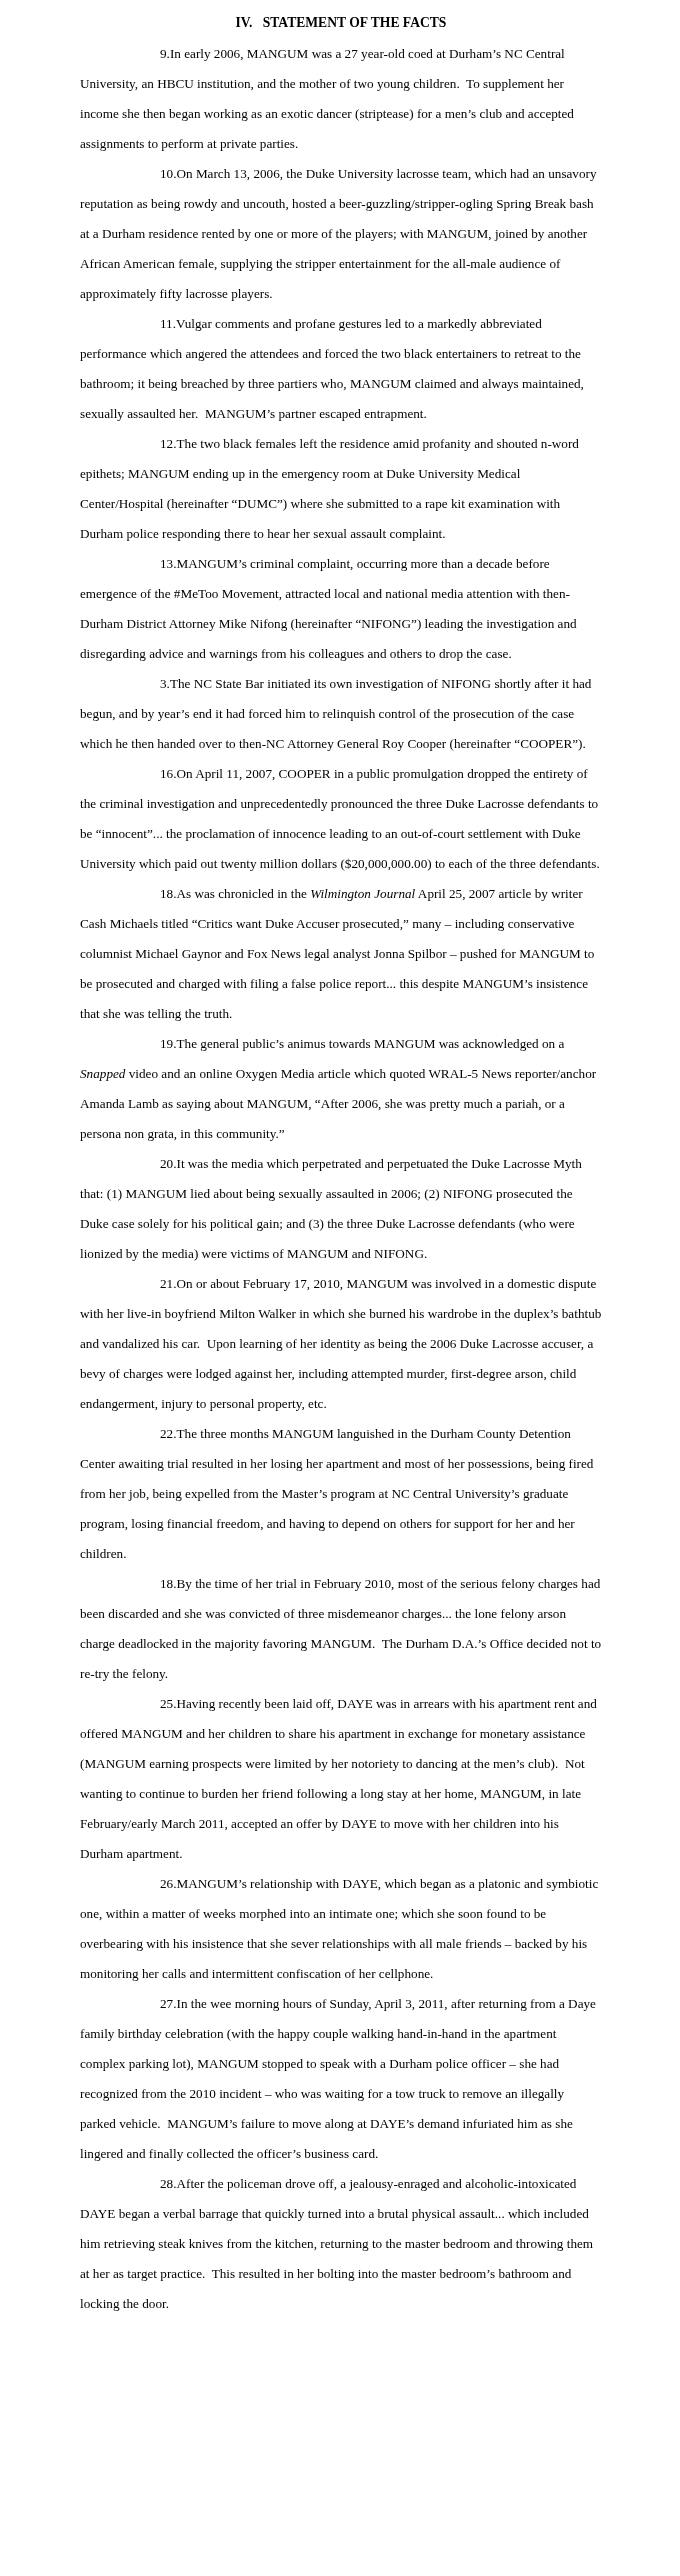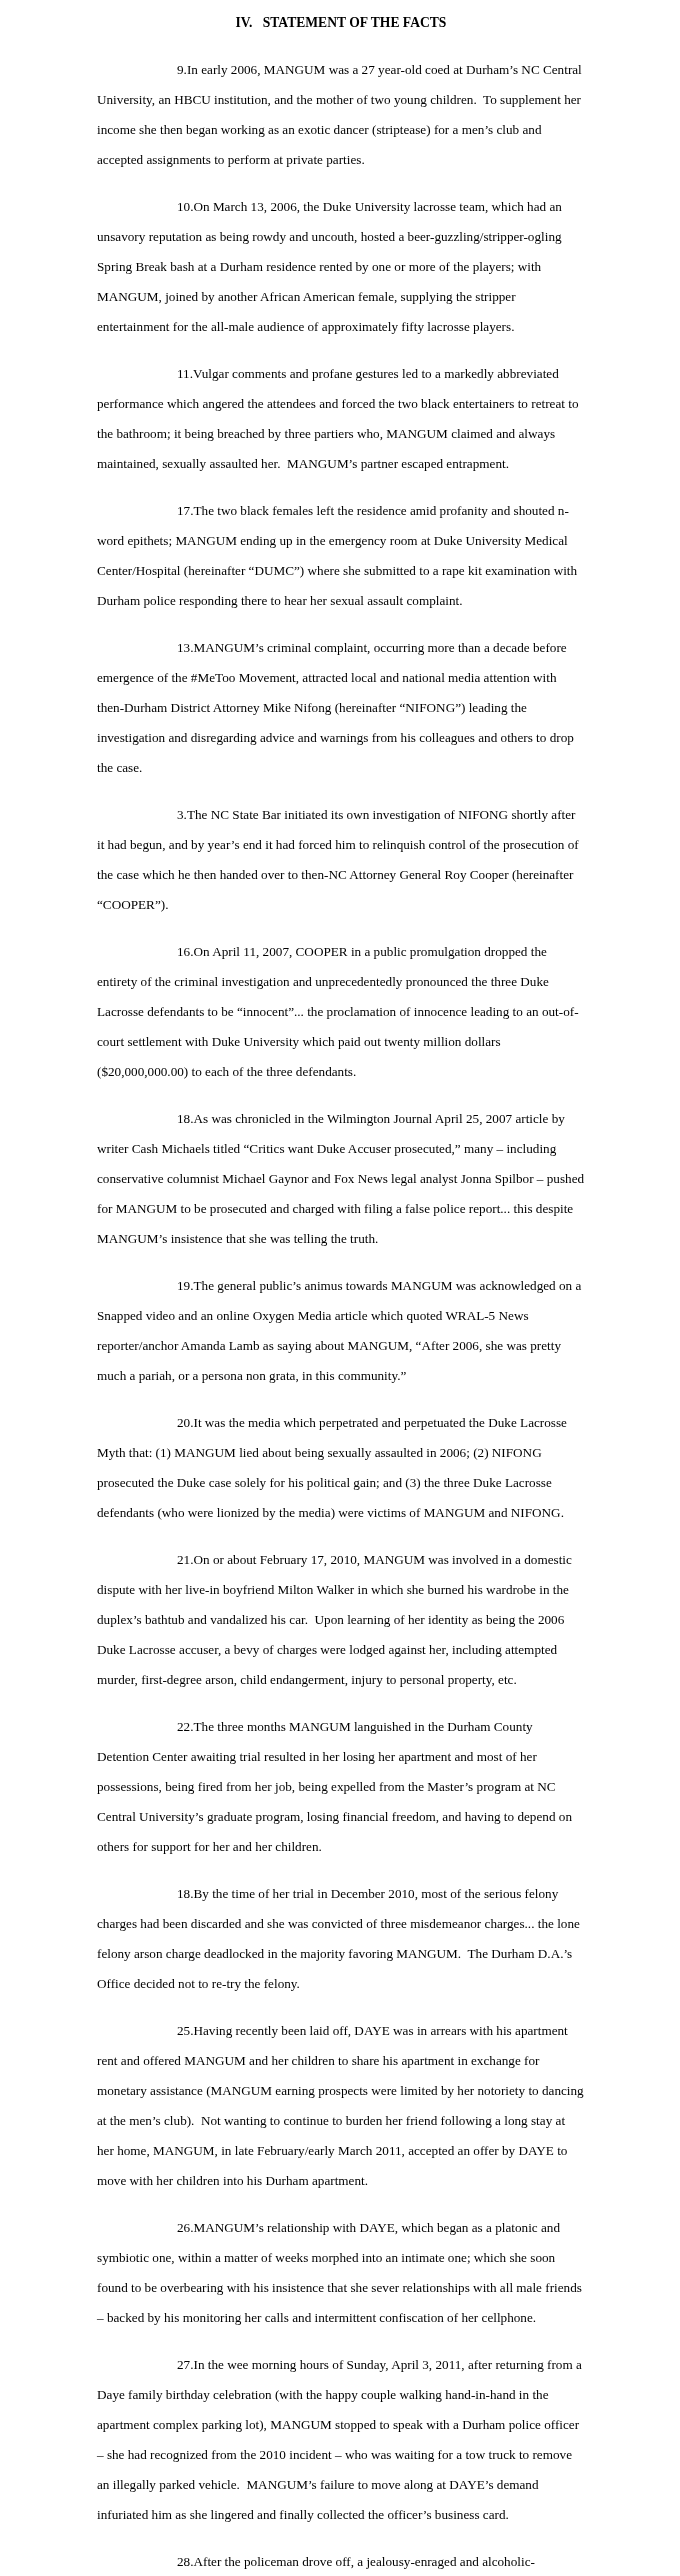--- a/index.html
+++ b/index.html
@@ -22,54 +22,55 @@
     text-align: center;
     font-weight: bold;
     font-size: 13.6px;
     line-height: 30px;
     margin: 0 0 1px 0;
   }
   .heading .heading-number {
     margin-right: 10.4px;
   }
   .para {
-    margin: 17px;
+    margin: 0;
     line-height: 30px;
     text-indent: 40px;
     text-align: left;
     white-space: pre-wrap;
   }
   .pnum {
     display: inline-block;
     min-width: 40px;
   }
   .italic {
+    font-style: italic;
     text-align: right;
   }
 </style>
 </head>
 <body>
 
 <div class="page">
   <div class="heading">
     <span class="heading-number">IV.</span><span>STATEMENT OF THE FACTS</span>
   </div>
   <div id="paragraph-list">
       <p class="para"><span class="pnum">9.</span><span><span class="">In early 2006, MANGUM was a 27 year-old coed at Durham’s NC Central University, an HBCU institution, and the mother of two young children.  To supplement her income she then began working as an exotic dancer (striptease) for a men’s club and accepted assignments to perform at private parties.</span></span></p>
       <p class="para"><span class="pnum">10.</span><span><span class="">On March 13, 2006, the Duke University lacrosse team, which had an unsavory reputation as being rowdy and uncouth, hosted a beer-guzzling/stripper-ogling Spring Break bash at a Durham residence rented by one or more of the players; with MANGUM, joined by another African American female, supplying the stripper entertainment for the all-male audience of approximately fifty lacrosse players.</span></span></p>
       <p class="para"><span class="pnum">11.</span><span><span class="">Vulgar comments and profane gestures led to a markedly abbreviated performance which angered the attendees and forced the two black entertainers to retreat to the bathroom; it being breached by three partiers who, MANGUM claimed and always maintained, sexually assaulted her.  MANGUM’s partner escaped entrapment.</span></span></p>
-      <p class="para"><span class="pnum">17.</span><span><span class="">The two black females left the residence amid profanity and shouted n-word epithets; MANGUM ending up in the emergency room at Duke University Medical Center/Hospital (hereinafter “DUMC”) where she submitted to a rape kit examination with Durham police responding there to hear her sexual assault complaint.</span></span></p>
+      <p class="para"><span class="pnum">12.</span><span><span class="">The two black females left the residence amid profanity and shouted n-word epithets; MANGUM ending up in the emergency room at Duke University Medical Center/Hospital (hereinafter “DUMC”) where she submitted to a rape kit examination with Durham police responding there to hear her sexual assault complaint.</span></span></p>
       <p class="para"><span class="pnum">13.</span><span><span class="">MANGUM’s criminal complaint, occurring more than a decade before emergence of the #MeToo Movement, attracted local and national media attention with then-Durham District Attorney Mike Nifong (hereinafter “NIFONG”) leading the investigation and disregarding advice and warnings from his colleagues and others to drop the case.</span></span></p>
       <p class="para"><span class="pnum">3.</span><span><span class="">The NC State Bar initiated its own investigation of NIFONG shortly after it had begun, and by year’s end it had forced him to relinquish control of the prosecution of the case which he then handed over to then-NC Attorney General Roy Cooper (hereinafter “COOPER”).</span></span></p>
       <p class="para"><span class="pnum">16.</span><span><span class="">On April 11, 2007, COOPER in a public promulgation dropped the entirety of the criminal investigation and unprecedentedly pronounced the three Duke Lacrosse defendants to be “innocent”... the proclamation of innocence leading to an out-of-court settlement with Duke University which paid out twenty million dollars ($20,000,000.00) to each of the three defendants.</span></span></p>
       <p class="para"><span class="pnum">18.</span><span><span class="">As was chronicled in the </span><span class="italic">Wilmington Journal</span><span class=""> April 25, 2007 article by writer Cash Michaels titled “Critics want Duke Accuser prosecuted,” many – including conservative columnist Michael Gaynor and Fox News legal analyst Jonna Spilbor – pushed for MANGUM to be prosecuted and charged with filing a false police report... this despite MANGUM’s insistence that she was telling the truth.</span></span></p>
       <p class="para"><span class="pnum">19.</span><span><span class="">The general public’s animus towards MANGUM was acknowledged on a </span><span class="italic">Snapped</span><span class=""> video and an online Oxygen Media article which quoted WRAL-5 News reporter/anchor Amanda Lamb as saying about MANGUM, “After 2006, she was pretty much a pariah, or a persona non grata, in this community.”</span></span></p>
       <p class="para"><span class="pnum">20.</span><span><span class="">It was the media which perpetrated and perpetuated the Duke Lacrosse Myth that: (1) MANGUM lied about being sexually assaulted in 2006; (2) NIFONG prosecuted the Duke case solely for his political gain; and (3) the three Duke Lacrosse defendants (who were lionized by the media) were victims of MANGUM and NIFONG.</span></span></p>
       <p class="para"><span class="pnum">21.</span><span><span class="">On or about February 17, 2010, MANGUM was involved in a domestic dispute with her live-in boyfriend Milton Walker in which she burned his wardrobe in the duplex’s bathtub and vandalized his car.  Upon learning of her identity as being the 2006 Duke Lacrosse accuser, a bevy of charges were lodged against her, including attempted murder, first-degree arson, child endangerment, injury to personal property, etc.</span></span></p>
       <p class="para"><span class="pnum">22.</span><span><span class="">The three months MANGUM languished in the Durham County Detention Center awaiting trial resulted in her losing her apartment and most of her possessions, being fired from her job, being expelled from the Master’s program at NC Central University’s graduate program, losing financial freedom, and having to depend on others for support for her and her children.</span></span></p>
-      <p class="para"><span class="pnum">18.</span><span><span class="">By the time of her trial in December 2010, most of the serious felony charges had been discarded and she was convicted of three misdemeanor charges... the lone felony arson charge deadlocked in the majority favoring MANGUM.  The Durham D.A.’s Office decided not to re-try the felony.</span></span></p>
+      <p class="para"><span class="pnum">18.</span><span><span class="">By the time of her trial in February 2010, most of the serious felony charges had been discarded and she was convicted of three misdemeanor charges... the lone felony arson charge deadlocked in the majority favoring MANGUM.  The Durham D.A.’s Office decided not to re-try the felony.</span></span></p>
       <p class="para"><span class="pnum">25.</span><span><span class="">Having recently been laid off, DAYE was in arrears with his apartment rent and offered MANGUM and her children to share his apartment in exchange for monetary assistance (MANGUM earning prospects were limited by her notoriety to dancing at the men’s club).  Not wanting to continue to burden her friend following a long stay at her home, MANGUM, in late February/early March 2011, accepted an offer by DAYE to move with her children into his Durham apartment.</span></span></p>
       <p class="para"><span class="pnum">26.</span><span><span class="">MANGUM’s relationship with DAYE, which began as a platonic and symbiotic one, within a matter of weeks morphed into an intimate one; which she soon found to be overbearing with his insistence that she sever relationships with all male friends – backed by his monitoring her calls and intermittent confiscation of her cellphone.</span></span></p>
       <p class="para"><span class="pnum">27.</span><span><span class="">In the wee morning hours of Sunday, April 3, 2011, after returning from a Daye family birthday celebration (with the happy couple walking hand-in-hand in the apartment complex parking lot), MANGUM stopped to speak with a Durham police officer – she had recognized from the 2010 incident – who was waiting for a tow truck to remove an illegally parked vehicle.  MANGUM’s failure to move along at DAYE’s demand infuriated him as she lingered and finally collected the officer’s business card.</span></span></p>
       <p class="para"><span class="pnum">28.</span><span><span class="">After the policeman drove off, a jealousy-enraged and alcoholic-intoxicated DAYE began a verbal barrage that quickly turned into a brutal physical assault... which included him retrieving steak knives from the kitchen, returning to the master bedroom and throwing them at her as target practice.  This resulted in her bolting into the master bedroom’s bathroom and locking the door.</span></span></p>
     </div>
 </div>
 
 
 </body></html>

